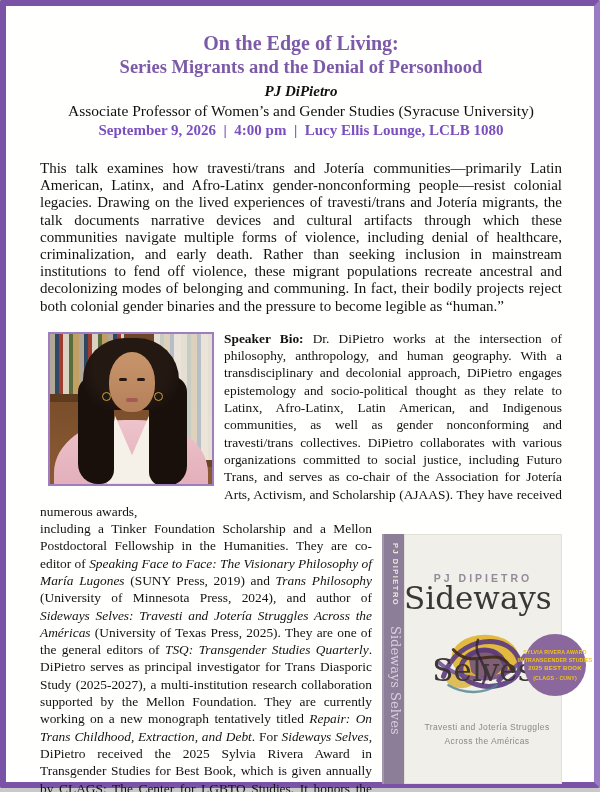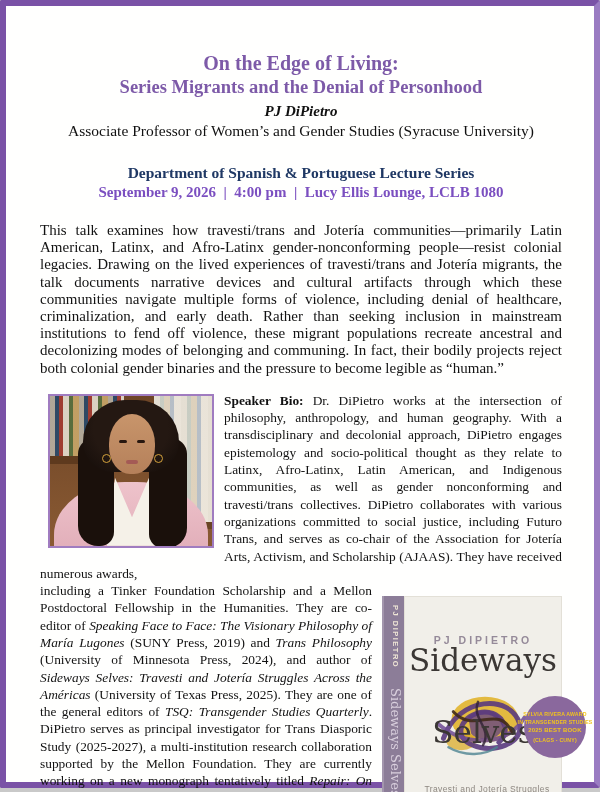--- a/index.html
+++ b/index.html
@@ -1,19 +1,19 @@
 <!DOCTYPE html>
 <html><head>
 <meta charset="utf-8">
 <style>
   html,body{margin:0;padding:0;}
   body{width:600px;height:792px;background:#c9c9c9;font-family:"Liberation Serif",serif;position:relative;overflow:hidden;}
   .page{position:absolute;left:0;top:0;width:600px;height:788px;box-sizing:border-box;
         background:#fffffe;border:6px solid #7a52a6;border-right-color:#9a7cc2;border-radius:2px;
-        padding:40px 32px 0 34px;}
+        padding:20px 32px 0 34px;}
   
   .hdr{text-align:center;}
   .title1{font-size:20px;font-weight:bold;color:#7d5aa8;margin:6px 0 2px 0;}
   .title2{font-size:18.5px;font-weight:bold;color:#7d5aa8;margin:0 0 5px 0;}
   .speaker{font-size:15px;font-weight:bold;font-style:italic;color:#111;margin:2px 0;}
   .affil{font-size:15.5px;color:#111;margin:1px 0;}
   .series{font-size:15.5px;font-weight:bold;color:#1f3864;margin:24px 0 2px 0;}
   .event{font-size:15px;font-weight:bold;color:#7b4fc0;margin:2px 0;white-space:pre-wrap;}
   
   .abstract{font-size:15px;line-height:17.2px;text-align:justify;color:#121212;margin:21px 0 0 0;}
@@ -47,21 +47,21 @@
   .book{float:right;width:180px;height:250px;margin:14px 0 24px 10px;position:relative;}
   .spine{position:absolute;left:0;top:0;width:22px;height:100%;background:#8c7d98;
          box-shadow:inset 2px 0 0 #a396ad;}
   .spine-author{position:absolute;top:9px;left:0;right:0;writing-mode:vertical-rl;margin:0 auto;
          font-family:"Liberation Sans",sans-serif;font-size:7.5px;font-weight:bold;letter-spacing:1.5px;color:#efe6d6;height:78px;}
   .spine-title{position:absolute;top:92px;left:0;right:0;writing-mode:vertical-rl;margin:0 auto;
          font-family:"DejaVu Serif",serif;font-size:13px;color:#d9cfdd;height:120px;}
   .cover{position:absolute;left:22px;top:0;right:0;bottom:0;background:#f1efe9;box-shadow:inset 0 0 0 1px #e3e0d7;}
   .cover-author{position:absolute;top:36px;left:0;right:0;text-align:center;
          font-family:"Liberation Sans",sans-serif;font-size:10.5px;font-weight:bold;letter-spacing:3px;color:#958a99;}
-  .cover-t1{position:absolute;top:56px;left:0;right:0;text-align:center;
+  .cover-t1{position:absolute;top:56px;left:0;right:0;
          font-family:"DejaVu Serif",serif;font-size:31px;color:#3b3734;z-index:2;}
   .cover-t2{position:absolute;top:128px;left:0;right:0;text-align:center;
          font-family:"DejaVu Serif",serif;font-size:31px;color:#3b3734;z-index:2;}
   .cover-art{position:absolute;left:14px;top:88px;width:130px;height:84px;z-index:1;}
   .cover-sub{position:absolute;top:186px;left:0;right:0;text-align:center;
          font-family:"Liberation Sans",sans-serif;font-size:8.5px;line-height:1.65;letter-spacing:.4px;color:#8d8781;margin-left:8px;}
   .badge{position:absolute;top:100px;right:-24px;width:62px;height:62px;border-radius:50%;
          background:#8a689d;z-index:3;display:flex;flex-direction:column;align-items:center;justify-content:center;
          font-family:"Liberation Sans",sans-serif;font-weight:bold;color:#f2c41d;text-align:center;}
   .badge div{font-size:5.2px;line-height:1.55;letter-spacing:.2px;white-space:nowrap;}
@@ -71,21 +71,20 @@
 </head>
 <body>
 
 <div class="page">
 
   <div class="hdr">
     <div class="title1">On the Edge of Living:</div>
     <div class="title2">Series Migrants and the Denial of Personhood</div>
     <div class="speaker">PJ DiPietro</div>
     <div class="affil">Associate Professor of Women’s and Gender Studies (Syracuse University)</div>
-    <div class="series">Department of Spanish &amp; Portuguese Lecture Series</div>
     <div class="event">September 9, 2026  |  4:00 pm  |  Lucy Ellis Lounge, LCLB 1080</div>
   </div>
 
   <p class="abstract">This talk examines how travesti/trans and Jotería communities—primarily Latin American, Latinx, and Afro-Latinx gender-nonconforming people—resist colonial legacies. Drawing on the lived experiences of travesti/trans and Jotería migrants, the talk documents narrative devices and cultural artifacts through which these communities navigate multiple forms of violence, including denial of healthcare, criminalization, and early death. Rather than seeking inclusion in mainstream institutions to fend off violence, these migrant populations recreate ancestral and decolonizing modes of belonging and communing. In fact, their bodily projects reject both colonial gender binaries and the pressure to become legible as “human.”</p>
 
   <div class="bio">
 
     <div class="photo">
       <div class="books-left"></div>
       <div class="books-right"></div>

